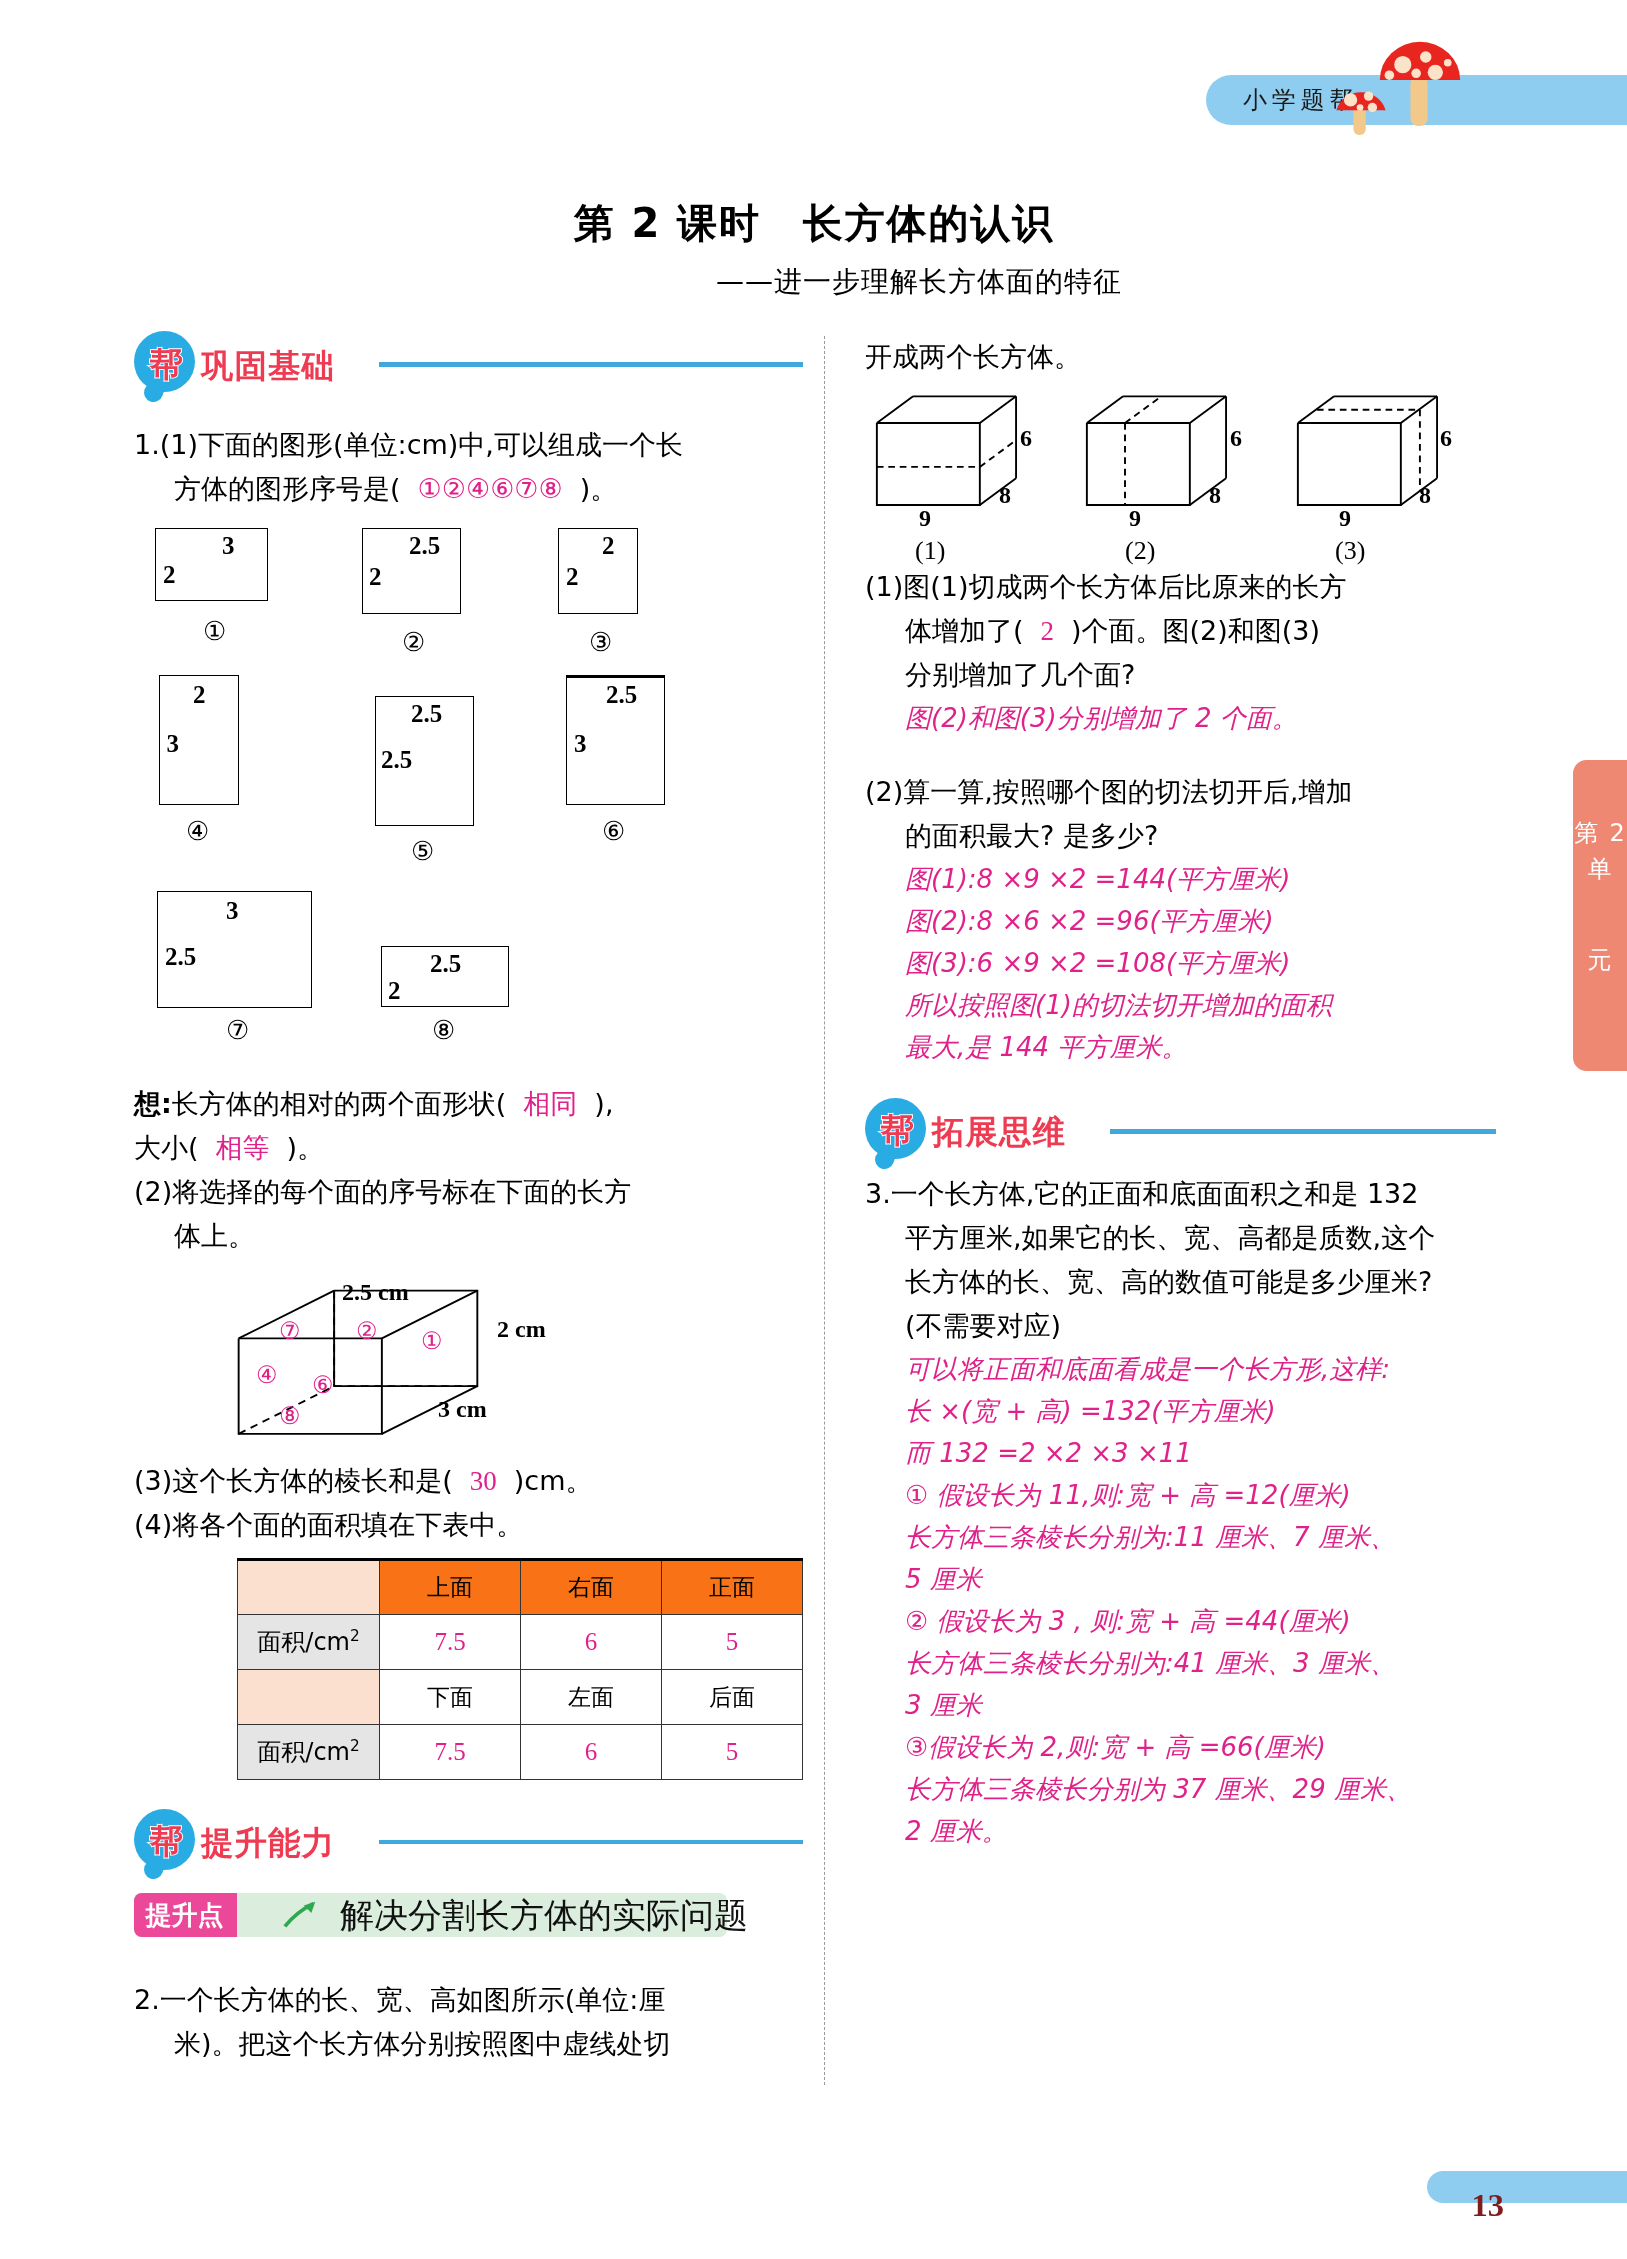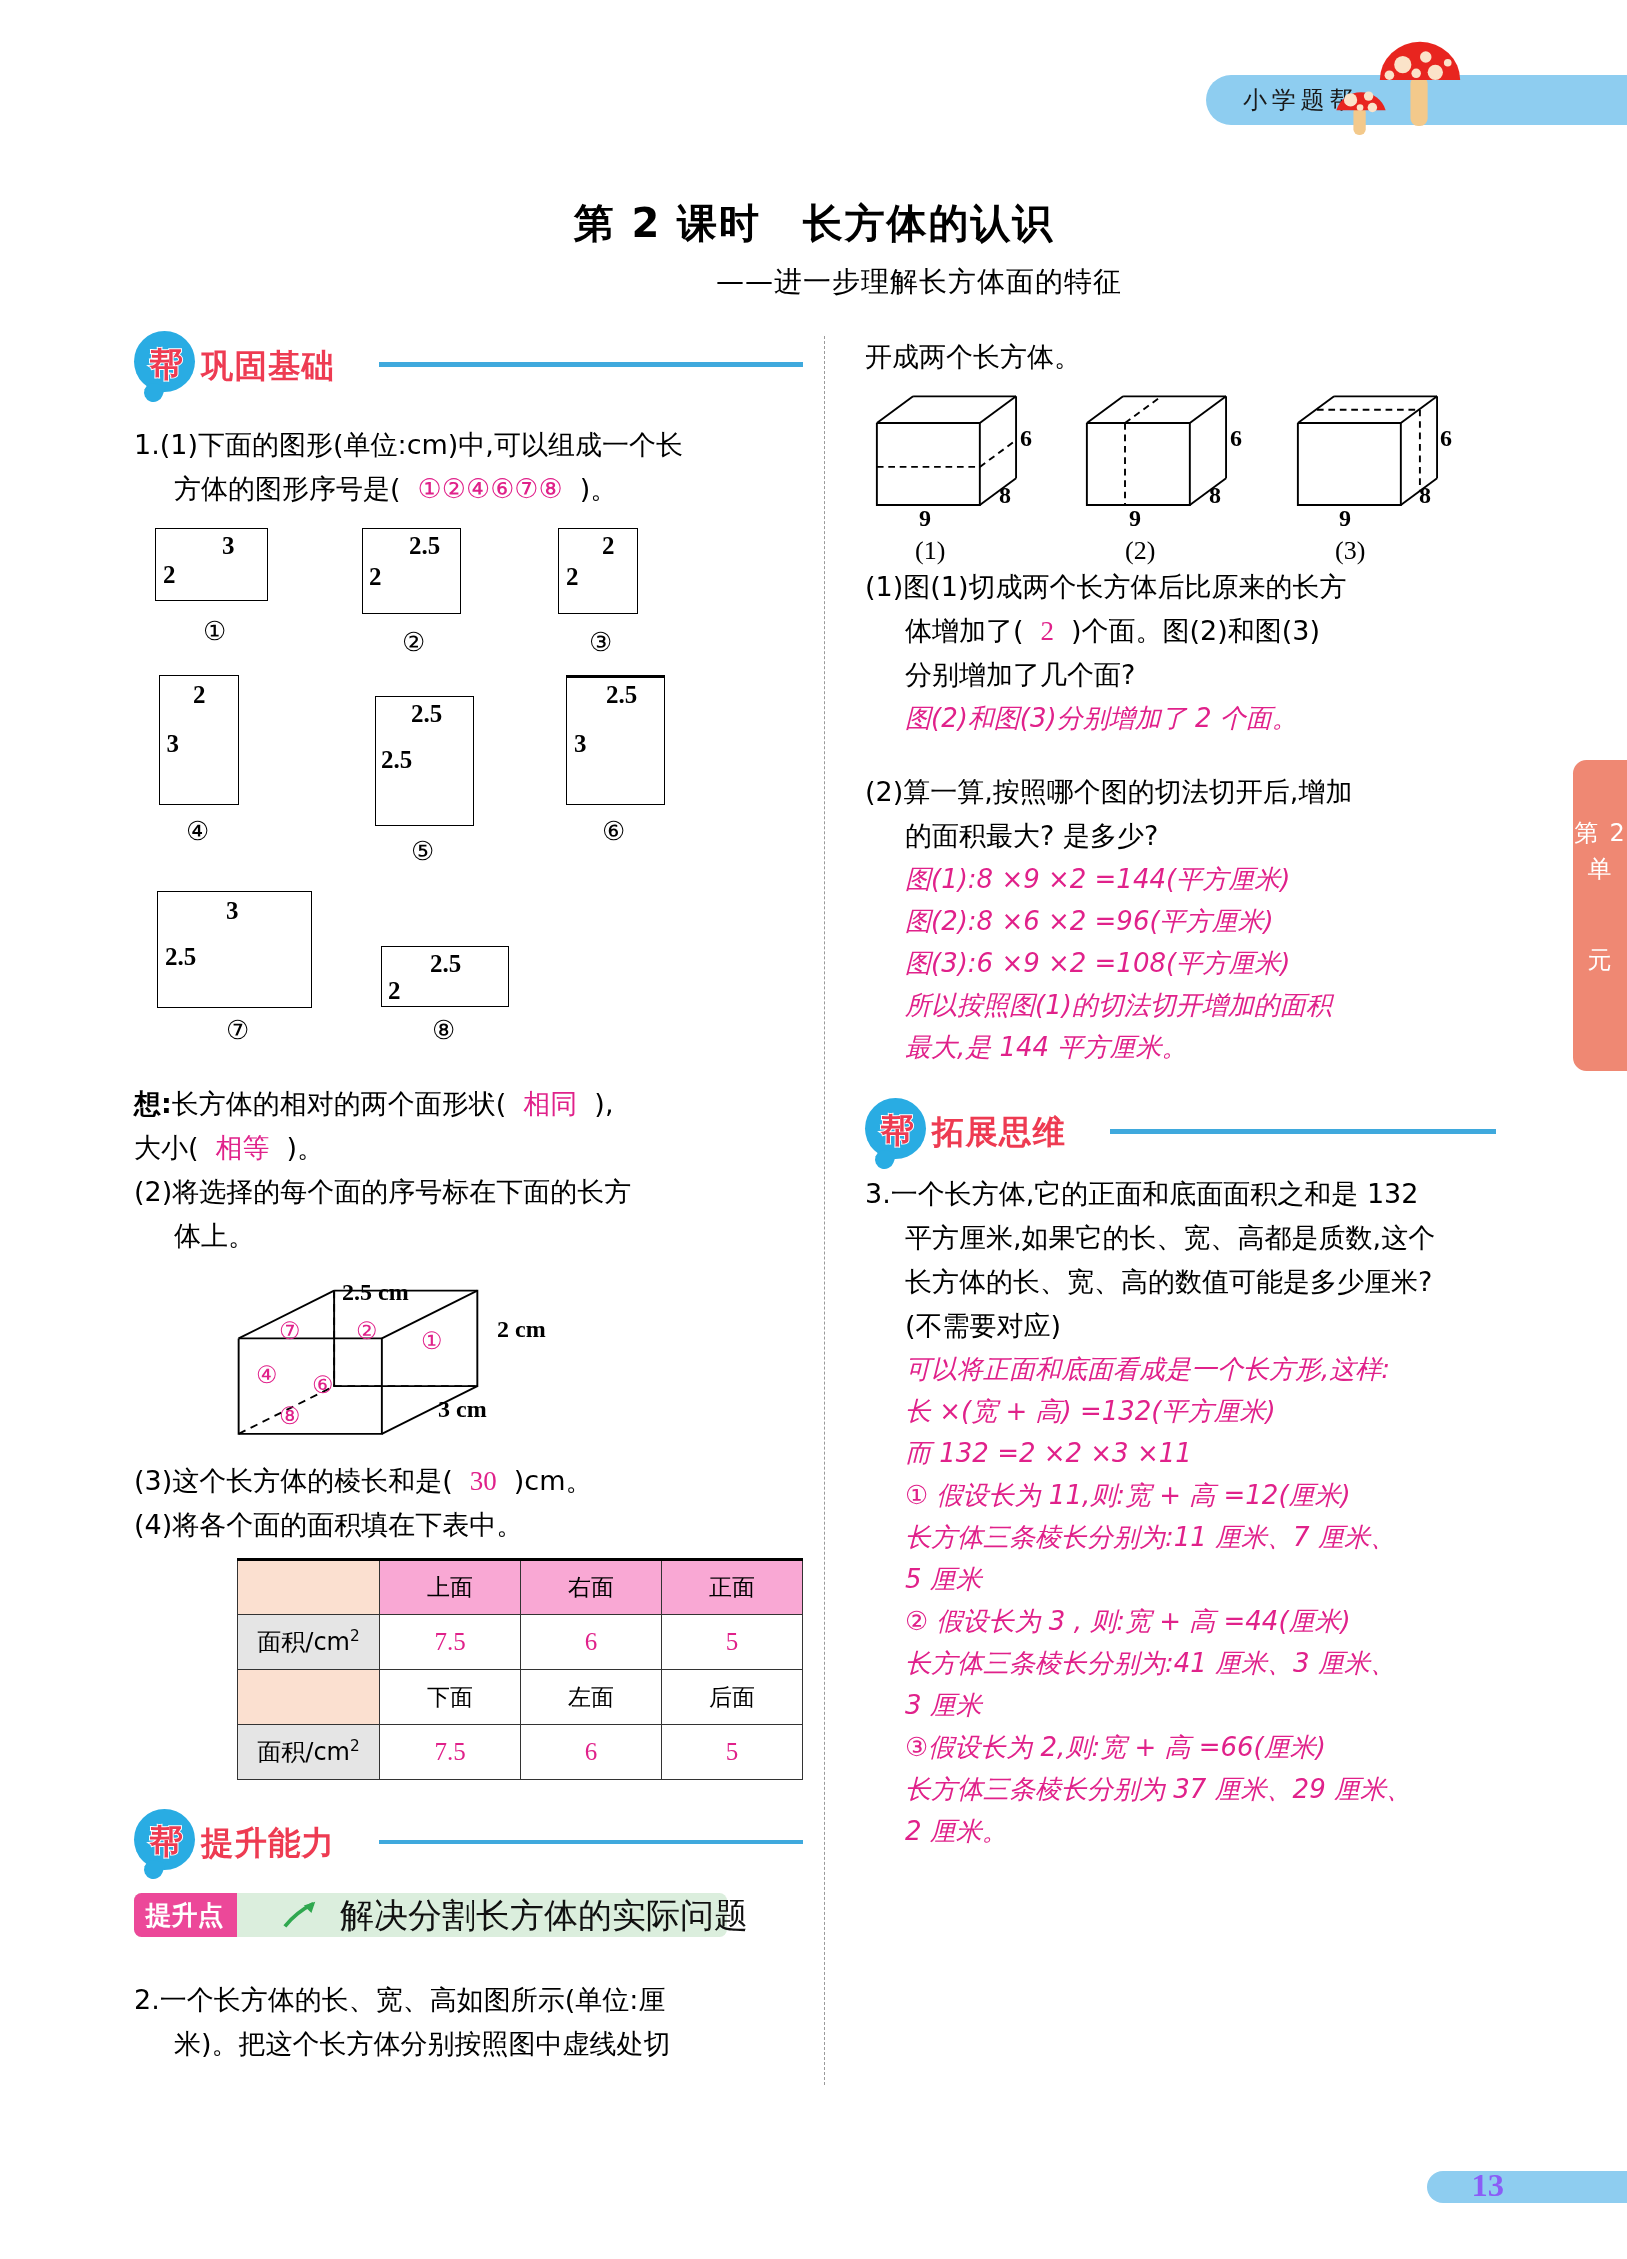--- a/index.html
+++ b/index.html
@@ -113,21 +113,21 @@
   
   table.area-tbl{
     border-collapse:collapse; margin-left:103px; margin-top:11.5px;
     font-family:"DejaVu Sans", sans-serif;
   }
   table.area-tbl td{
     border:1px solid #333; height:55px; text-align:center;
     font-size:24px; padding:0 5.7px;
   }
   table.area-tbl td.hdr{ background:#e5e5e5; width:143px; }
-  table.area-tbl td.lbl{ background:#f9a8d4; width:126px; font-size:23px; }
+  table.area-tbl td.lbl{ background:#f97316; width:126px; font-size:23px; }
   table.area-tbl td.val{ background:#fff; width:143px; color:#e0218a;
       font-family:"Liberation Serif",serif; font-size:25px; }
   table.area-tbl td.blank{ background:#fbe0d0; }
   table.area-tbl tr.topline td{ border-top:3.8px solid #000; }
   .sup{ font-size:15.3px; vertical-align:super; }
 
   
   .tip-row{ position:relative; height:48px; margin-top:17px; }
   .tip-bg{
     position:absolute; left:0; top:0; width:593px; height:44px;
@@ -158,23 +158,23 @@
     font-family:"DejaVu Sans", sans-serif; font-size:24px; color:#fff;
     letter-spacing:1.9px; margin-top:55px; line-height:36px;
   }
 
   
   .pg-bar{
     position:absolute; right:0; bottom:57px; width:201px; height:32.5px;
     background:#8ecdf0; border-radius:16.3px 0 0 16.3px;
   }
   .pg-num{
-    position:absolute; right:124px; bottom:56px;
+    position:absolute; right:124px; bottom:36px;
     font-family:"Liberation Serif",serif; font-weight:bold;
-    font-size:32.5px; color:#8b5cf6;
+    font-size:32.5px; color:#7f1d1d;
   }
 
   
   svg{ display:block; }
 </style>
 </head>
 <body>
 
 <div class="header-banner"></div>
 <div class="header-title">小学题帮</div>

